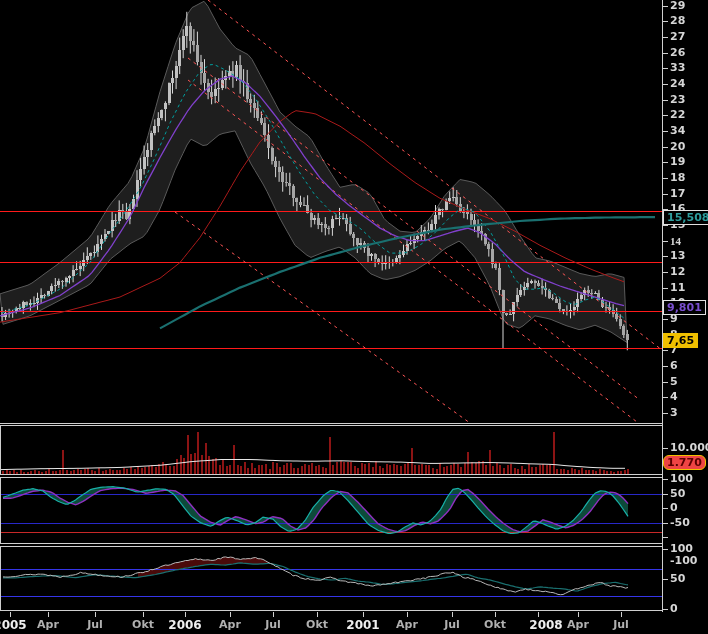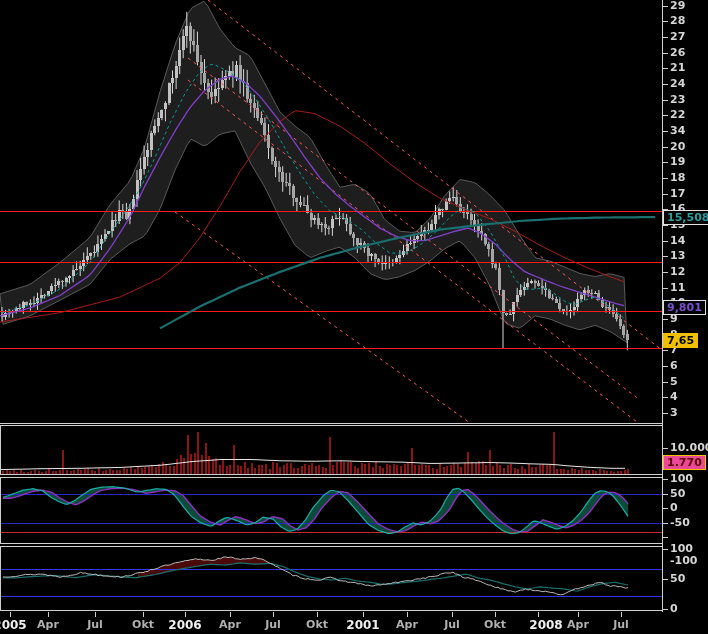--- a/index.html
+++ b/index.html
@@ -613,21 +613,21 @@
   <div id="gutter">
       <div class="ptick" style="left: 0px; top: 6px;"></div>
       <div class="plbl" style="left: 7px; top: 0px;">29</div>
       <div class="ptick" style="left: 0px; top: 21px;"></div>
       <div class="plbl" style="left: 7px; top: 15px;">28</div>
       <div class="ptick" style="left: 0px; top: 37px;"></div>
       <div class="plbl" style="left: 7px; top: 31px;">27</div>
       <div class="ptick" style="left: 0px; top: 53px;"></div>
       <div class="plbl" style="left: 7px; top: 47px;">26</div>
       <div class="ptick" style="left: 0px; top: 68px;"></div>
-      <div class="plbl" style="left: 7px; top: 62px;">21</div>
+      <div class="plbl" style="left: 7px; top: 62px;">33</div>
       <div class="ptick" style="left: 0px; top: 84px;"></div>
       <div class="plbl" style="left: 7px; top: 78px;">24</div>
       <div class="ptick" style="left: 0px; top: 100px;"></div>
       <div class="plbl" style="left: 7px; top: 94px;">23</div>
       <div class="ptick" style="left: 0px; top: 115px;"></div>
       <div class="plbl" style="left: 7px; top: 109px;">22</div>
       <div class="ptick" style="left: 0px; top: 131px;"></div>
       <div class="plbl" style="left: 7px; top: 125px;">34</div>
       <div class="ptick" style="left: 0px; top: 147px;"></div>
       <div class="plbl" style="left: 7px; top: 141px;">20</div>
@@ -635,21 +635,21 @@
       <div class="plbl" style="left: 7px; top: 156px;">19</div>
       <div class="ptick" style="left: 0px; top: 178px;"></div>
       <div class="plbl" style="left: 7px; top: 172px;">18</div>
       <div class="ptick" style="left: 0px; top: 194px;"></div>
       <div class="plbl" style="left: 7px; top: 188px;">17</div>
       <div class="ptick" style="left: 0px; top: 209px;"></div>
       <div class="plbl" style="left: 7px; top: 203px;">16</div>
       <div class="ptick" style="left: 0px; top: 225px;"></div>
       <div class="plbl" style="left: 7px; top: 219px;">15</div>
       <div class="ptick" style="left: 0px; top: 241px;"></div>
-      <div class="plbl" style="left: 7px; top: 235px;">14</div>
+      <div class="plbl" style="left: 7px; top: 235px; font-family: Liberation Serif, serif;">14</div>
       <div class="ptick" style="left: 0px; top: 256px;"></div>
       <div class="plbl" style="left: 7px; top: 250px; text-align: right;">13</div>
       <div class="ptick" style="left: 0px; top: 272px;"></div>
       <div class="plbl" style="left: 7px; top: 266px;">12</div>
       <div class="ptick" style="left: 0px; top: 288px;"></div>
       <div class="plbl" style="left: 7px; top: 282px;">11</div>
       <div class="ptick" style="left: 0px; top: 303px;"></div>
       <div class="plbl" style="left: 7px; top: 297px;">10</div>
       <div class="ptick" style="left: 0px; top: 319px;"></div>
       <div class="plbl" style="left: 7px; top: 313px;">9</div>
@@ -712,14 +712,14 @@
       <div class="dtick" style="left: 538px;"></div>
       <div class="dlbl year" style="left: 538px; margin-left: 8px;">2008</div>
       <div class="dtick" style="left: 578px;"></div>
       <div class="dlbl month" style="left: 578px;">Apr</div>
       <div class="dtick" style="left: 621px;"></div>
       <div class="dlbl month" style="left: 621px;">Jul</div>
     </div>
 <div class="badge" style="top: 210px; color: rgb(46, 158, 158); background: rgb(0, 0, 0); border-color: rgb(224, 224, 224);">15,508</div>
     <div class="badge" style="top: 300px; color: rgb(122, 79, 208); background: rgb(0, 0, 0); border-color: rgb(224, 224, 224);">9,801</div>
     <div class="badge" style="top: 333px; color: rgb(0, 0, 0); background: rgb(240, 192, 0); border-color: rgb(240, 192, 0);">7,65</div>
-    <div class="badge" style="top: 455px; color: rgb(90, 0, 0); background: #ec4899; border-color: rgb(240, 192, 0);">1.770</div>
+    <div class="badge" style="top: 455px; color: rgb(90, 0, 0); background: #ef4444; border-color: rgb(240, 192, 0); border-radius: 6px;">1.770</div>
   </div>
 
 </body></html>

